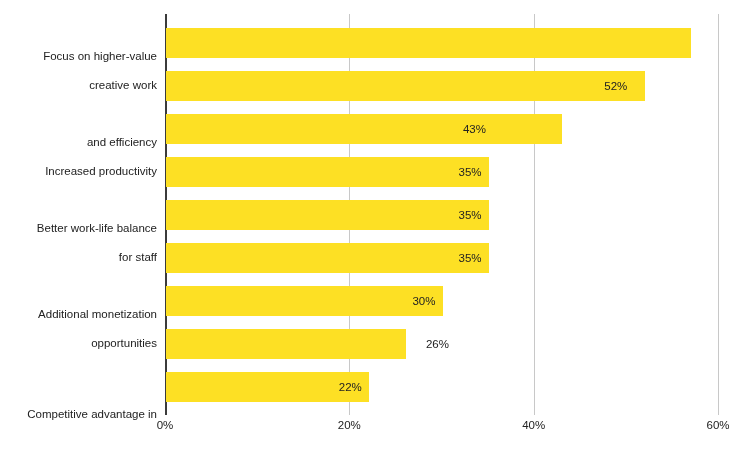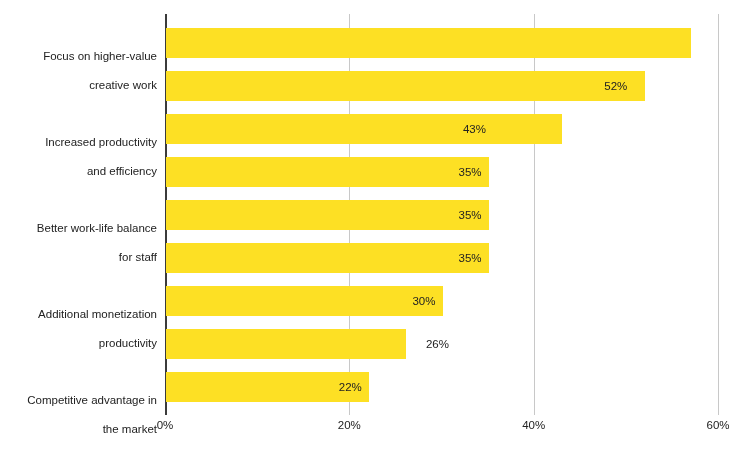--- a/index.html
+++ b/index.html
@@ -135,46 +135,45 @@
       <div class="row" style="top: 28px;">
         <div class="cat-label" style="top: 28px; height: 30px; color: rgb(34, 34, 34);">
           <span>Focus on higher-value</span>
           <span>creative work</span>
         </div>
         <div class="bar" style="left: 166px; width: 525.35px; height: 30px; background: rgb(253, 224, 36);"></div>
         <div class="bar-value" style="left: 166px; width: 604px; right: auto; text-align: right; padding-right: 7px; box-sizing: border-box; color: rgb(34, 34, 34);">57%</div>
       </div>
       <div class="row" style="top: 71px;">
         <div class="cat-label" style="top: 71px; height: 30px; color: rgb(34, 34, 34);">
+          <span>and efficiency</span>
           <span>Increased productivity</span>
-          <span>and efficiency</span>
         </div>
         <div class="bar" style="left: 166px; width: 479.267px; height: 30px; background: rgb(253, 224, 36);"></div>
         <div class="bar-value" style="left: 166px; width: 479.267px; right: auto; text-align: right; padding-right: 18px; box-sizing: border-box; color: rgb(34, 34, 34);">52%</div>
       </div>
       <div class="row" style="top: 114px;">
         <div class="cat-label" style="top: 114px; height: 30px; color: rgb(34, 34, 34);">
           <span>Better work-life balance</span>
           <span>for staff</span>
         </div>
         <div class="bar" style="left: 166px; width: 396.317px; height: 30px; background: rgb(253, 224, 36);"></div>
         <div class="bar-value" style="left: 166px; width: 327px; right: auto; text-align: right; padding-right: 7px; box-sizing: border-box; color: rgb(34, 34, 34);">43%</div>
       </div>
       <div class="row" style="top: 157px;">
         <div class="cat-label" style="top: 157px; height: 30px; color: rgb(34, 34, 34);">
           <span>Additional monetization</span>
-          <span>productivity</span>
+          <span>opportunities</span>
         </div>
         <div class="bar" style="left: 166px; width: 322.583px; height: 30px; background: rgb(253, 224, 36);"></div>
         <div class="bar-value" style="left: 166px; width: 322.583px; right: auto; text-align: right; padding-right: 7px; box-sizing: border-box; color: rgb(34, 34, 34);">35%</div>
       </div>
       <div class="row" style="top: 200px;">
         <div class="cat-label" style="top: 200px; height: 30px; color: rgb(34, 34, 34);">
           <span>Competitive advantage in</span>
-          <span>the market</span>
         </div>
         <div class="bar" style="left: 166px; width: 322.583px; height: 30px; background: rgb(253, 224, 36);"></div>
         <div class="bar-value" style="left: 166px; width: 322.583px; right: auto; text-align: right; padding-right: 7px; box-sizing: border-box; color: rgb(34, 34, 34);">35%</div>
       </div>
       <div class="row" style="top: 243px;">
         <div class="bar" style="left: 166px; width: 322.583px; height: 30px; background: rgb(253, 224, 36);"></div>
         <div class="bar-value" style="left: 166px; width: 322.583px; right: auto; text-align: right; padding-right: 7px; box-sizing: border-box; color: rgb(34, 34, 34);">35%</div>
       </div>
       <div class="row" style="top: 286px;">
         <div class="bar" style="left: 166px; width: 276.5px; height: 30px; background: rgb(253, 224, 36);"></div>

